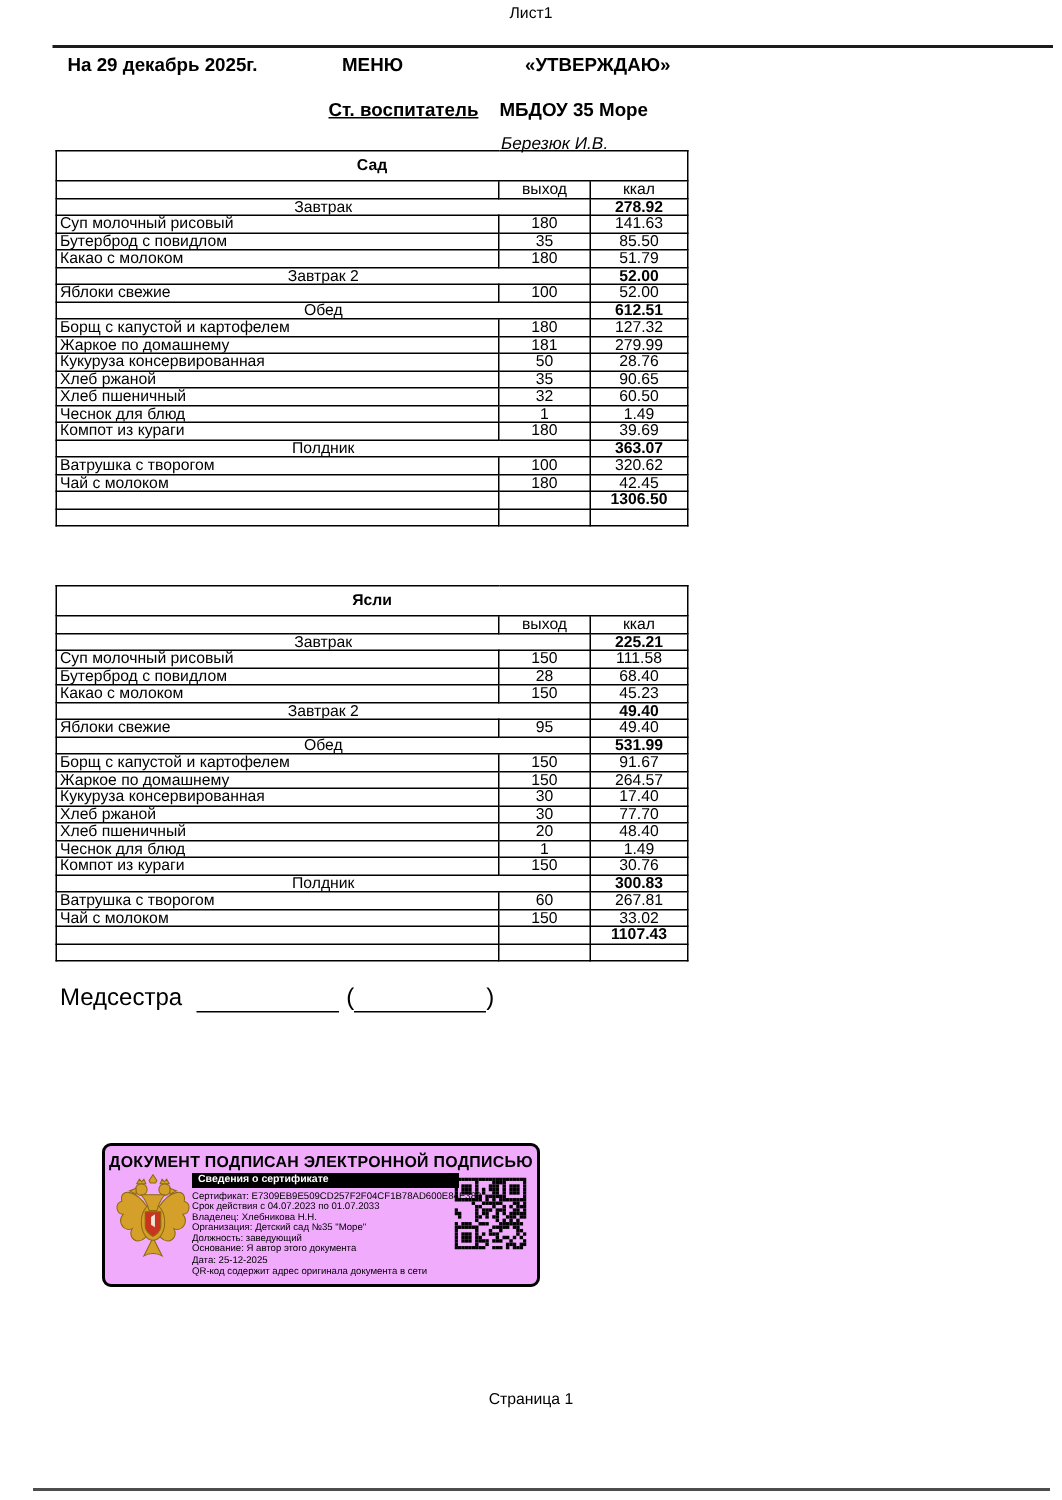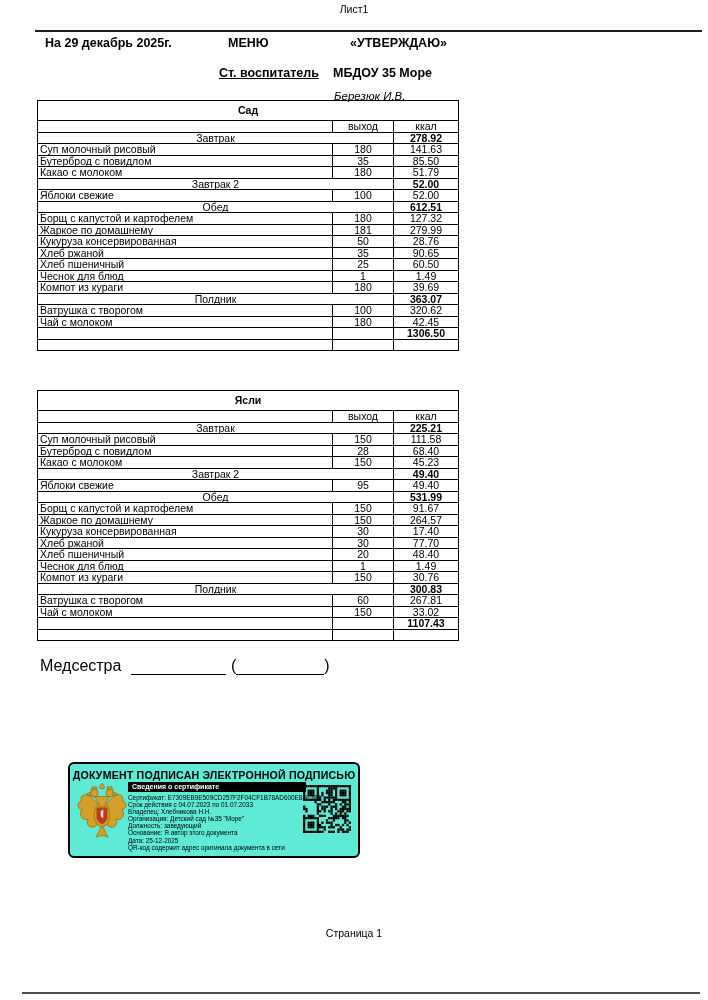--- a/index.html
+++ b/index.html
@@ -31,21 +31,21 @@
   table.menu-table .t-title { text-align:center; height:20px;font-weight:bold; }
   table.menu-table .c { text-align:center; }
   table.menu-table .sec { text-align:center; font-weight:normal; }
   table.menu-table .b { font-weight:bold;margin-top:26px; }
 
   .nurse { position:absolute; top:657px; left:40px; font-size:16px; }
   .blank { display:inline-block; border-bottom:1px solid #000; height:11px; vertical-align:bottom; }
   .blank-1 { width:95px; margin-left:10px; }
   .blank-2 { width:88px; }
 
-  .stamp { position:absolute; top:762px; left:68px; width:292px; height:96px; border:2.5px solid #000; border-radius:6px; background:#5eead4; }
+  .stamp { position:absolute; top:762px; left:68px; width:292px; height:96px; border:2.5px solid #000; border-radius:6px; background:#f0abfc; }
   .stamp-title { position:absolute; top:5px; left:0; width:100%; text-align:center; font-weight:bold; font-size:10.6px; letter-spacing:0.2px; }
   .coat { position:absolute; top:17px; left:6px; }
   .cert-block { position:absolute; top:18px; left:58px; width:178px; }
   .cert-header { background:#000; color:#fff; font-weight:bold; font-size:7px; line-height:10px; padding:0 4px; }
   .cert-lines { margin-top:2px; }
   .cert-line { font-size:6.4px; line-height:7.1px; white-space:nowrap; }
   .qr-box { position:absolute; top:21px; right:7px; width:48px; height:48px; }
 </style>
 </head>
 <body>
@@ -125,21 +125,21 @@
             <td class="c">50</td>
             <td class="c">28.76</td>
           </tr>
           <tr>
             <td>Хлеб ржаной</td>
             <td class="c">35</td>
             <td class="c">90.65</td>
           </tr>
           <tr>
             <td>Хлеб пшеничный</td>
-            <td class="c">25</td>
+            <td class="c">32</td>
             <td class="c">60.50</td>
           </tr>
           <tr>
             <td>Чеснок для блюд</td>
             <td class="c">1</td>
             <td class="c">1.49</td>
           </tr>
           <tr>
             <td>Компот из кураги</td>
             <td class="c">180</td>

